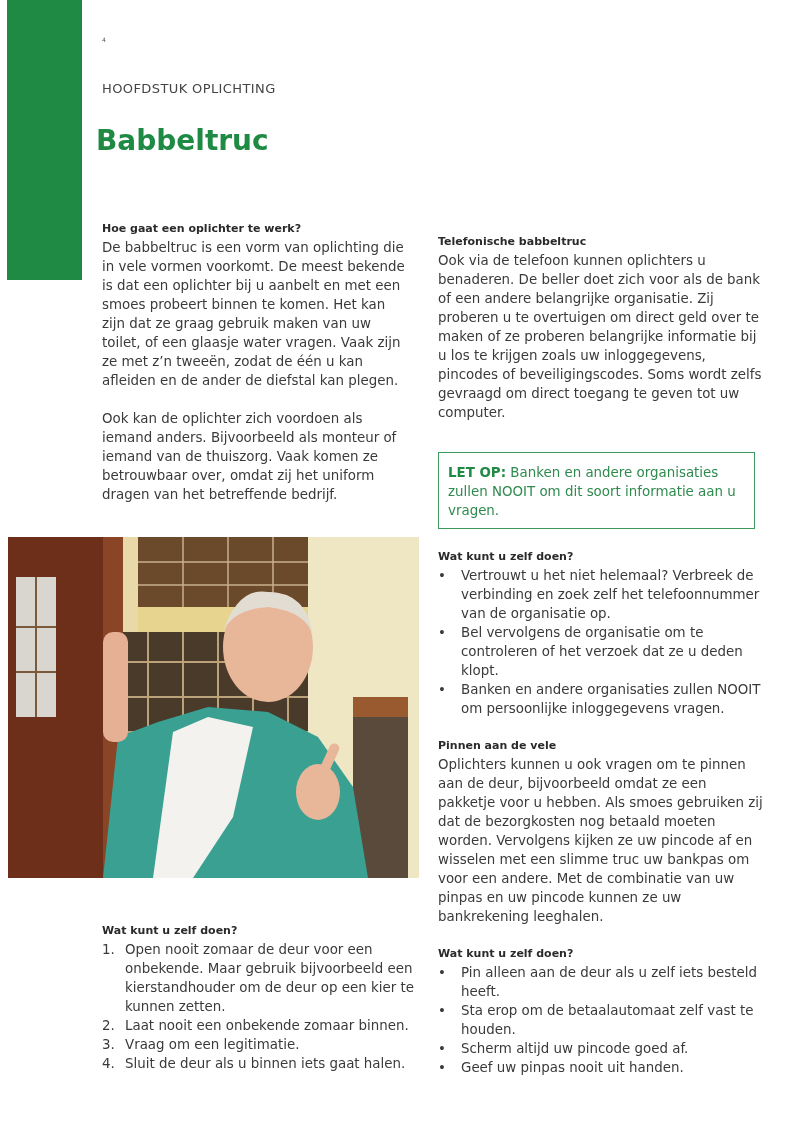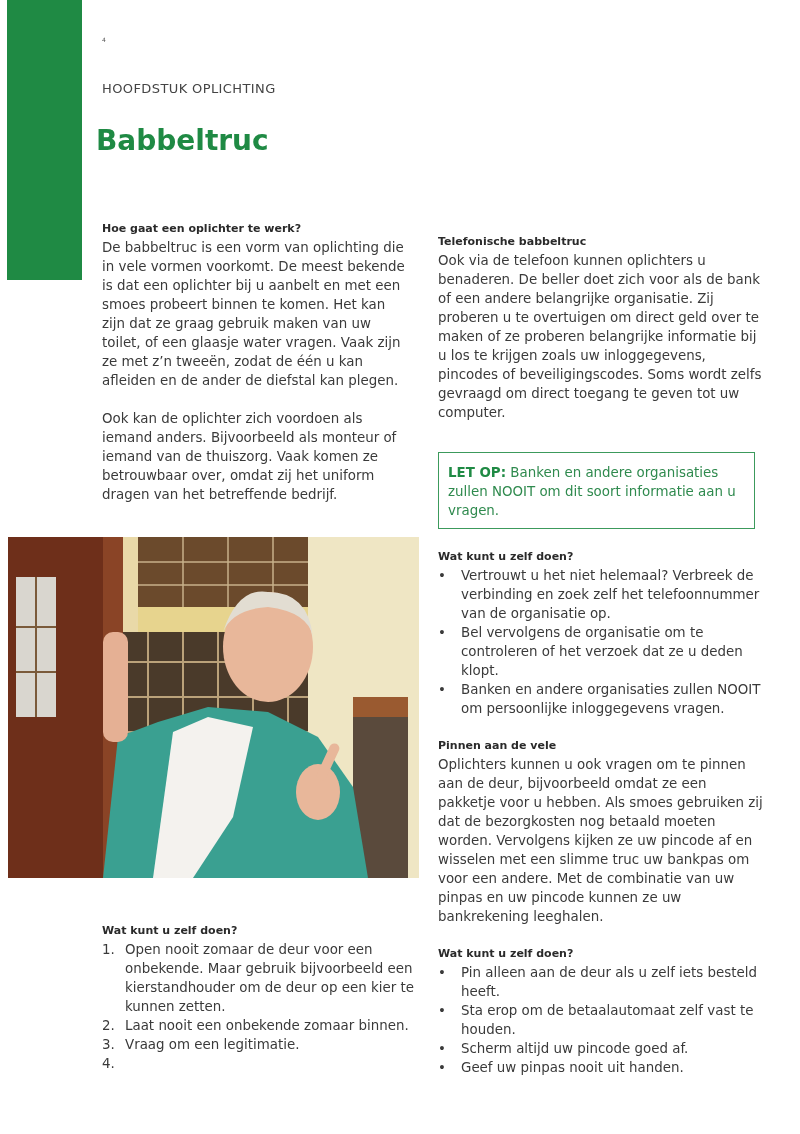--- a/index.html
+++ b/index.html
@@ -95,21 +95,21 @@
     <rect x="315" y="205" width="10" height="40" rx="5" transform="rotate(25 320 225)" fill="#e8b79a"></rect>
   </svg>
 </div>
 
 <div class="col col-left-bottom">
   <h3>Wat kunt u zelf doen?</h3>
   <ol class="num">
     <li><span class="m">1.</span><span>Open nooit zomaar de deur voor een onbekende. Maar gebruik bijvoorbeeld een kierstandhouder om de deur op een kier te kunnen zetten.</span></li>
     <li><span class="m">2.</span><span>Laat nooit een onbekende zomaar binnen.</span></li>
     <li><span class="m">3.</span><span>Vraag om een legitimatie.</span></li>
-    <li><span class="m">4.</span></li>
+    <li><span class="m">4.</span><span>Sluit de deur als u binnen iets gaat halen.</span></li>
   </ol>
 </div>
 
 <div class="col col-right">
   <h3>Telefonische babbeltruc</h3>
   <p>Ook via de telefoon kunnen oplichters u benaderen. De beller doet zich voor als de bank of een andere belangrijke organisatie. Zij proberen u te overtuigen om direct geld over te maken of ze proberen belangrijke informatie bij u los te krijgen zoals uw inloggegevens, pincodes of beveiligingscodes. Soms wordt zelfs gevraagd om direct toegang te geven tot uw computer.</p>
 
   <div class="note-box">
     <b>LET OP:</b><span> Banken en andere organisaties zullen NOOIT om dit soort informatie aan u vragen.</span>
   </div>

